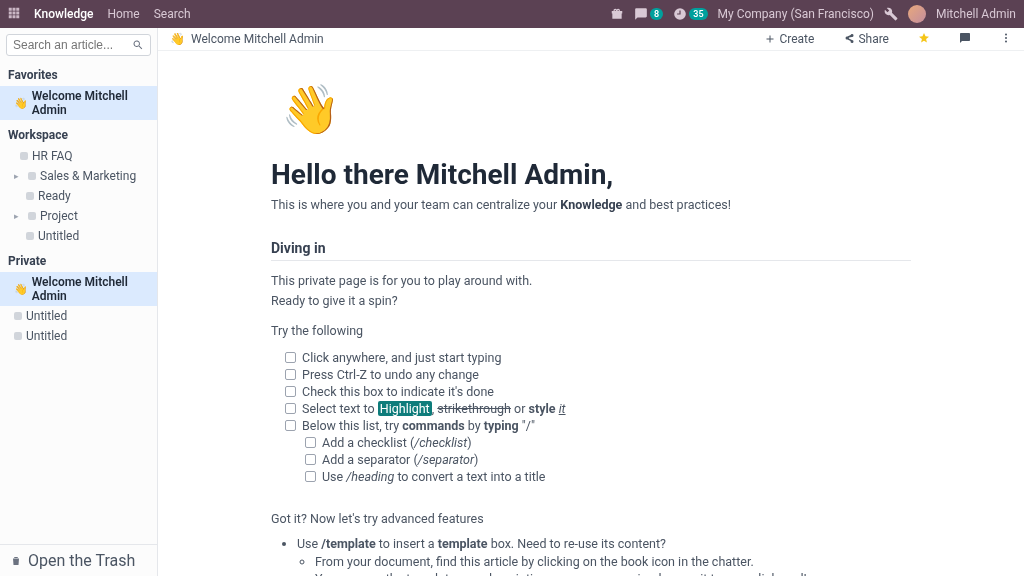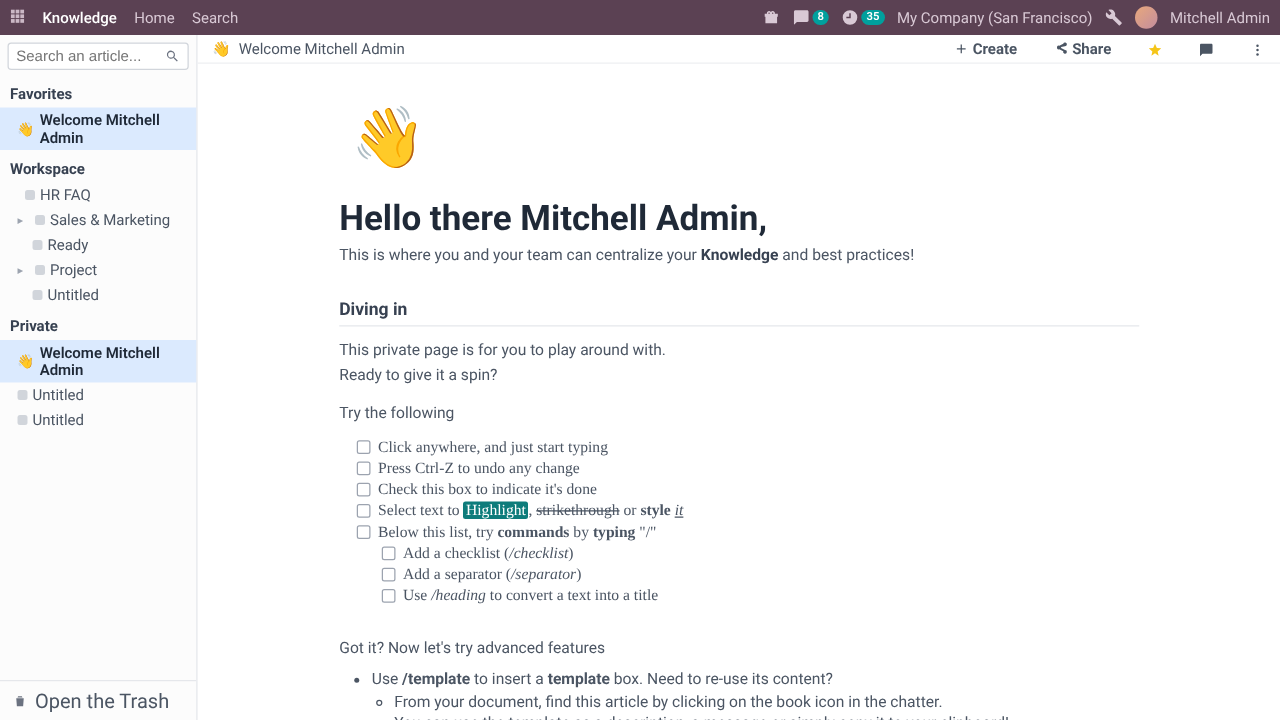--- a/index.html
+++ b/index.html
@@ -28,33 +28,33 @@
 .side-item.indent2 { padding-left: 26px; }
 .side-item.active { background: #dbeafe; color: #1f2937; font-weight: 600; }
 .side-item .caret { width: 10px; display: inline-block; color: #9ca3af; font-size: 9px; }
 .side-item .dot { width: 8px; height: 8px; border-radius: 2px; background: #d1d5db; display: inline-block; }
 .side-item .wave { font-size: 11px; }
 .sidebar-bottom { margin-top: auto; border-top: 1px solid #e5e7eb; padding: 6px 10px; display: flex; align-items: center; gap: 6px; font-size: 16px; color: #4b5563; cursor: pointer; }
 .sidebar-bottom svg { width: 12px; height: 12px; fill: #6b7280; }
 .content { flex: 1; display: flex; flex-direction: column; overflow: hidden; }
 .content-header { display: flex; align-items: center; padding: 4px 12px; border-bottom: 1px solid #eef0f2; font-size: 12px; }
 .breadcrumb { display: flex; align-items: center; gap: 6px; color: #4b5563; }
-.hdr-actions { margin-left: auto; display: flex; align-items: flex-end; gap: 29px; color: #4b5563; font-weight: bold; }
+.hdr-actions { margin-left: auto; display: flex; align-items: flex-start; gap: 29px; color: #4b5563; }
 .hdr-btn { display: flex; align-items: center; gap: 3px; font-size: 12px; cursor: pointer; }
 .hdr-btn svg { width: 12px; height: 12px; fill: #4b5563; }
 .star-active svg { fill: #f5c518; }
 .article-scroll { flex: 1; overflow-y: auto; }
 .article { max-width: 720px; margin: 0 auto; padding: 20px 40px 40px 40px; }
 .big-wave { font-size: 48px; margin: 10px 0 20px 10px; }
 .h1 { font-size: 28px; font-weight: 700; color: #1f2937; margin-bottom: 6px; }
 .subtitle { font-size: 12.5px; color: #4b5563; }
 .subtitle b, .body b { font-weight: 700; color: #374151; }
 .h2 { font-size: 14px; font-weight: 700; margin-top: 28px; border-bottom: 1px solid #e5e7eb; padding-bottom: 4px; }
 .body { font-size: 12.5px; color: #4b5563; margin-top: 10px; line-height: 1.6; }
-.checklist { margin-top: 8px; font-family: Liberation Serif, serif; }
+.checklist { margin-top: 8px; }
 .check-item { display: flex; align-items: flex-start; gap: 6px; padding: 1px 0 1px 14px; font-size: 12.5px; color: #4b5563; }
 .check-item.indent { padding-left: 34px; }
 .checkbox { width: 11px; height: 11px; border: 1px solid #9ca3af; border-radius: 2px; margin-top: 2px; flex-shrink: 0; }
 .highlight { background: #0e7c7b; color: #fff; padding: 0 2px; border-radius: 2px; }
 .strike { text-decoration: line-through; }
 .italic { font-style: italic; }
 .underline { text-decoration: underline; }
 ul.bullets { list-style: disc; padding-left: 26px; font-size: 12.5px; color: #4b5563; margin-top: 6px; }
 ul.nested { list-style: circle; padding-left: 18px; margin-top: 2px; }
 ul.bullets li { padding: 1px 0; }

